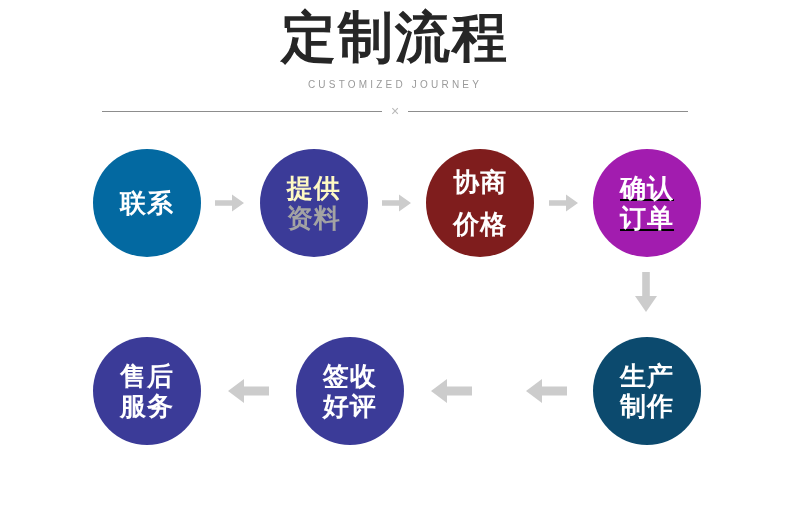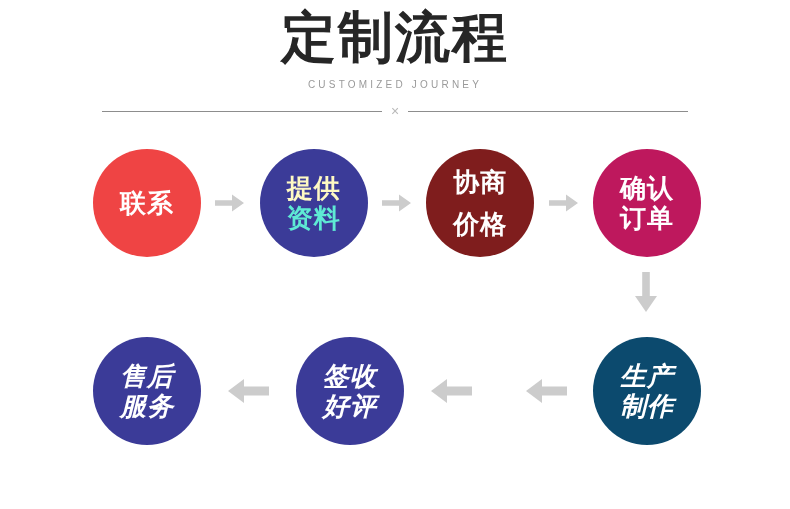--- a/index.html
+++ b/index.html
@@ -77,21 +77,21 @@
   
   .flow-row {
     position: absolute;
     left: 0;
     width: 790px;
     height: 112px;
     display: flex;
     align-items: center;
   }
   #row-top { top: 147px; }
-  #row-bottom { top: 335px; font-style: italic; }
+  #row-bottom { top: 335px; }
 
   .node {
     width: 108px;
     height: 108px;
     border-radius: 50%;
     background: #3b3b98;
     display: flex;
     flex-direction: column;
     align-items: center;
     justify-content: center;
@@ -146,53 +146,53 @@
 
   <div class="divider">
     <span class="rule" style="background: rgb(141, 141, 141);"></span>
     <span class="cross">×</span>
     <span class="rule" style="background: rgb(141, 141, 141);"></span>
   </div>
 
   <div class="flow-row" id="row-top">
     <div class="edge-pad"></div>
 
-    <div class="node" style="background: #ef4444;">
+    <div class="node" style="background: #0369a1;">
       <span class="line" style="color: rgb(255, 255, 255);">联系</span>
     </div>
 
     <div class="gap">
       <svg class="arrow-right" width="30" height="20" viewBox="0 0 30 20">
         <path class="ar-fill" d="M0 7.2 H17 V1.5 L29 10 L17 18.5 V12.8 H0 Z" style="fill: rgb(204, 204, 204);"></path>
       </svg>
     </div>
 
     <div class="node" style="background: rgb(59, 59, 152);">
       <span class="line" style="color: #fef9c3;">提供</span>
-      <span class="line" style="color: #5eead4;">资料</span>
+      <span class="line" style="color: #a3a3a3;">资料</span>
     </div>
 
     <div class="gap">
       <svg class="arrow-right" width="30" height="20" viewBox="0 0 30 20">
         <path class="ar-fill" d="M0 7.2 H17 V1.5 L29 10 L17 18.5 V12.8 H0 Z" style="fill: rgb(204, 204, 204);"></path>
       </svg>
     </div>
 
     <div class="node" style="background: #7f1d1d;">
       <span class="line" style="color: rgb(255, 255, 255);">协商</span>
       <span class="line" style="color: rgb(255, 255, 255); margin-top: 12px;">价格</span>
     </div>
 
     <div class="gap">
       <svg class="arrow-right" width="30" height="20" viewBox="0 0 30 20">
         <path class="ar-fill" d="M0 7.2 H17 V1.5 L29 10 L17 18.5 V12.8 H0 Z" style="fill: rgb(204, 204, 204);"></path>
       </svg>
     </div>
 
-    <div class="node" style="background: #be185d;">
+    <div class="node" style="background: #a21caf; text-decoration: underline;">
       <span class="line" style="color: rgb(255, 255, 255);">确认</span>
       <span class="line" style="color: rgb(255, 255, 255);">订单</span>
     </div>
 
     <div class="edge-pad-right"></div>
   </div>
 
   <div class="arrow-down-wrap">
     <svg class="arrow-down" width="26" height="42" viewBox="0 0 26 42">
       <path class="ar-fill" d="M9.2 0 H16.8 V24 H24 L13 40 L2 24 H9.2 Z" style="fill: rgb(204, 204, 204);"></path>

